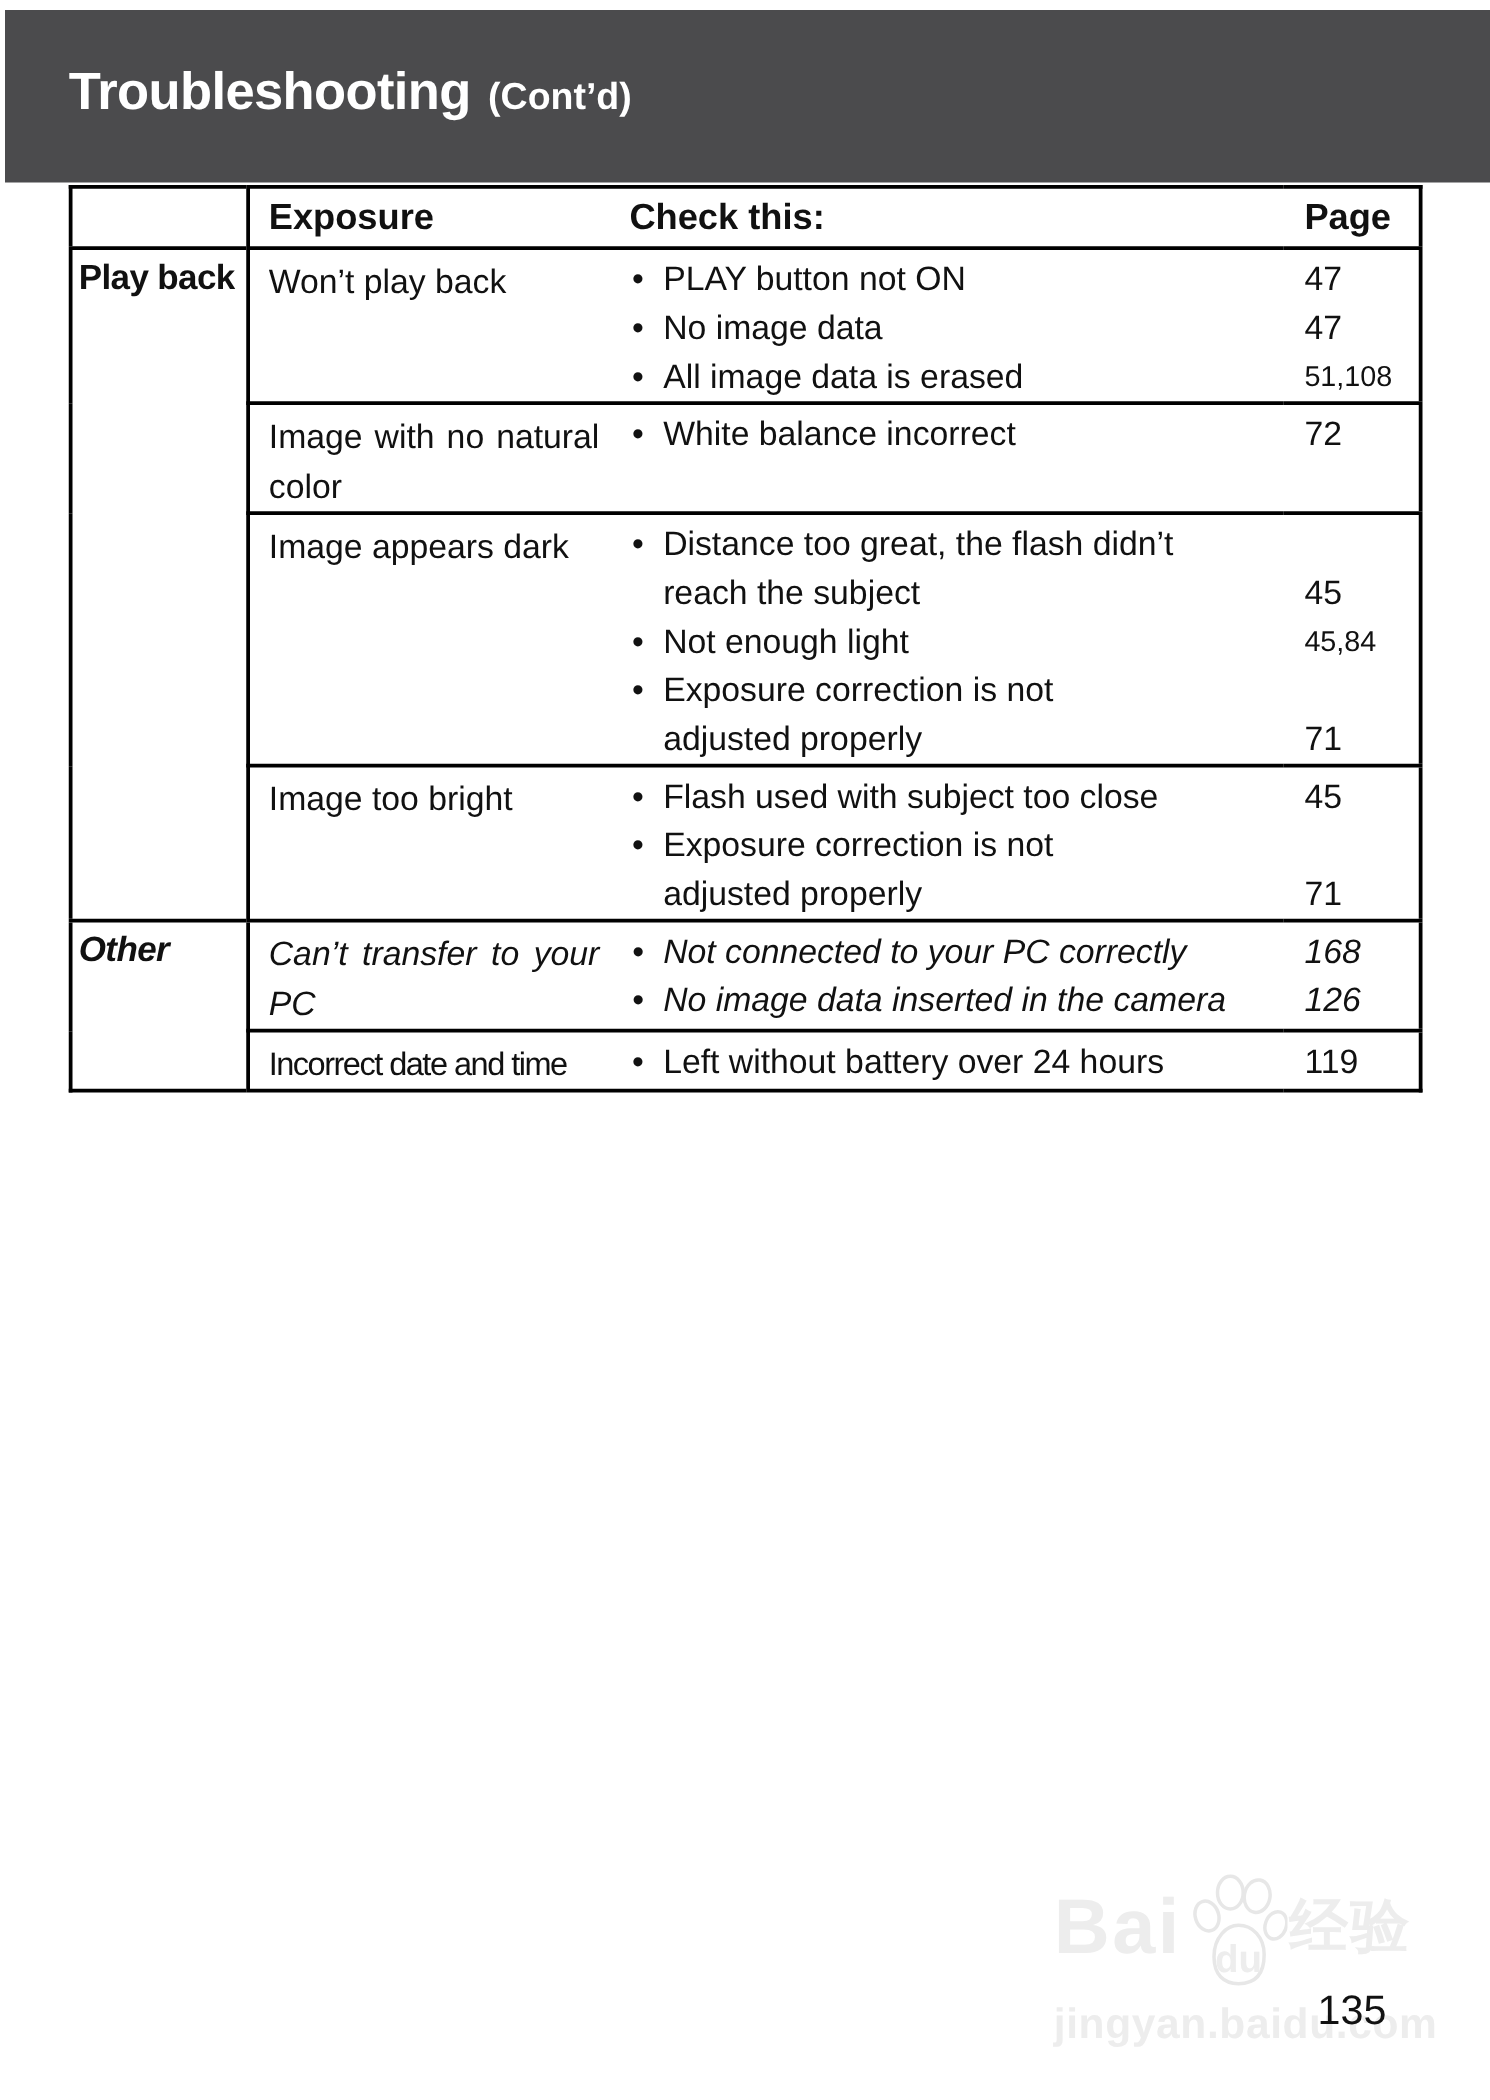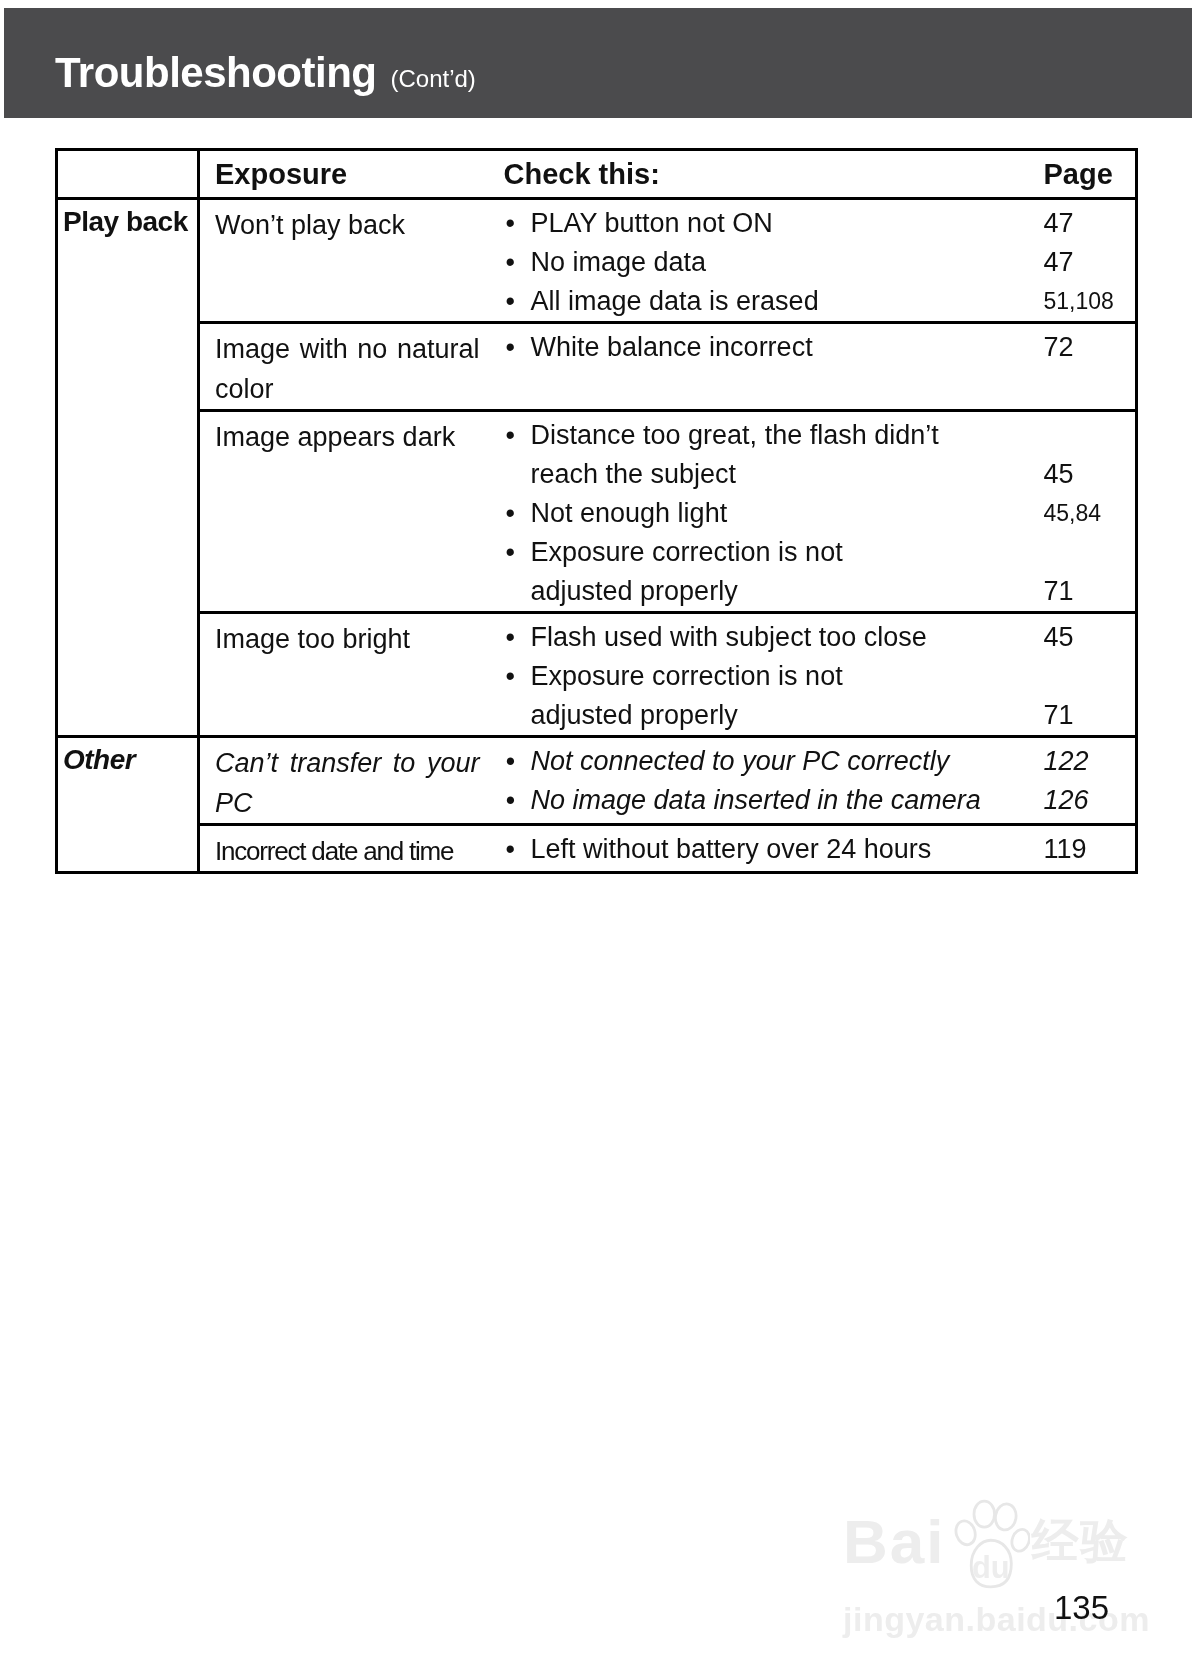--- a/index.html
+++ b/index.html
@@ -6,28 +6,28 @@
   body{
     width:1192px;height:1680px;
     background:#ffffff;
     font-family:"Liberation Sans", sans-serif;
     color:var(--text,#111);
     position:relative;
     overflow:hidden;
   }
   
   .header-bar{
-    position:absolute;left:4px;top:8px;width:1188px;height:110px;
+    position:absolute;left:4px;top:8px;width:1188px;height:138px;
     background:var(--header-bg,#4b4b4d);
     box-sizing:border-box;
     display:flex;align-items:baseline;gap:14px;
     padding-left:51px;padding-top:44px;
   }
   .hdr-title{font-size:42px;font-weight:bold;color:#fff;line-height:1;letter-spacing:-0.5px;}
-  .hdr-subtitle{font-size:24px;font-weight:normal;color:#fff;line-height:1;}
+  .hdr-subtitle{font-size:30px;font-weight:bold;color:#fff;line-height:1;}
   
   table.trouble{
     position:absolute;left:55px;top:148px;width:1080px;
     border-collapse:collapse;table-layout:fixed;
     color:var(--text,#111);
   }
   table.trouble{border:3px solid var(--border,#000);}
   thead tr{border-bottom:3px solid var(--border,#000);height:49px;}
   tbody tr{border-top:3px solid var(--border,#000);}
   th{font-weight:bold;text-align:left;}
@@ -141,21 +141,21 @@
           </td>
         </tr>
         <tr style="height: 88px; font-style: italic;">
           <th class="cat" rowspan="2">Other</th>
           <td class="sym just">Can’t transfer to your PC</td>
           <td class="chk">
             <div class="cl"><span class="bu">•</span><span>Not connected to your PC correctly</span></div>
             <div class="cl"><span class="bu">•</span><span>No image data inserted in the camera</span></div>
           </td>
           <td class="pg">
-            <div class="pl">122</div>
+            <div class="pl">168</div>
             <div class="pl">126</div>
           </td>
         </tr>
         <tr style="height: 44px;">
           <td class="sym cond">Incorrect date and time</td>
           <td class="chk">
             <div class="cl"><span class="bu">•</span><span>Left without battery over 24 hours</span></div>
           </td>
           <td class="pg">
             <div class="pl">119</div>

